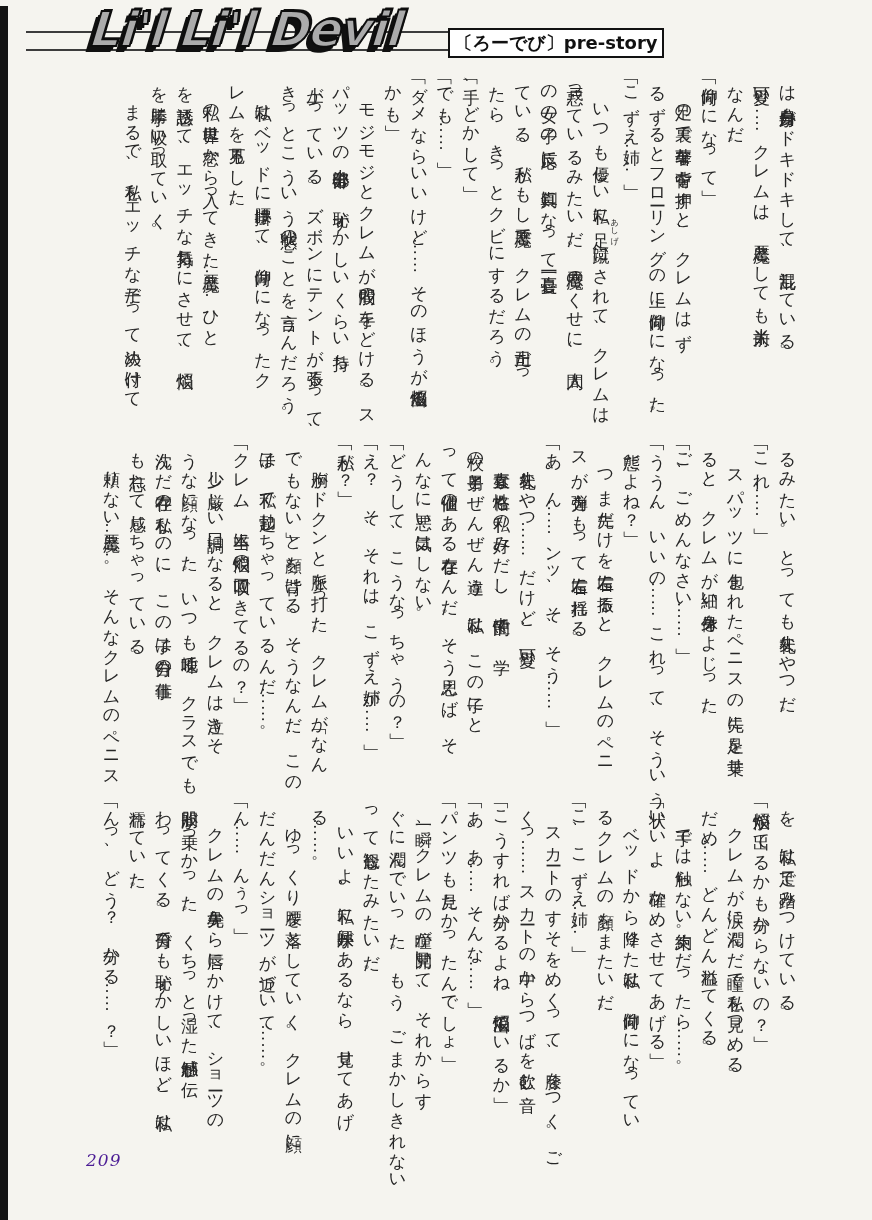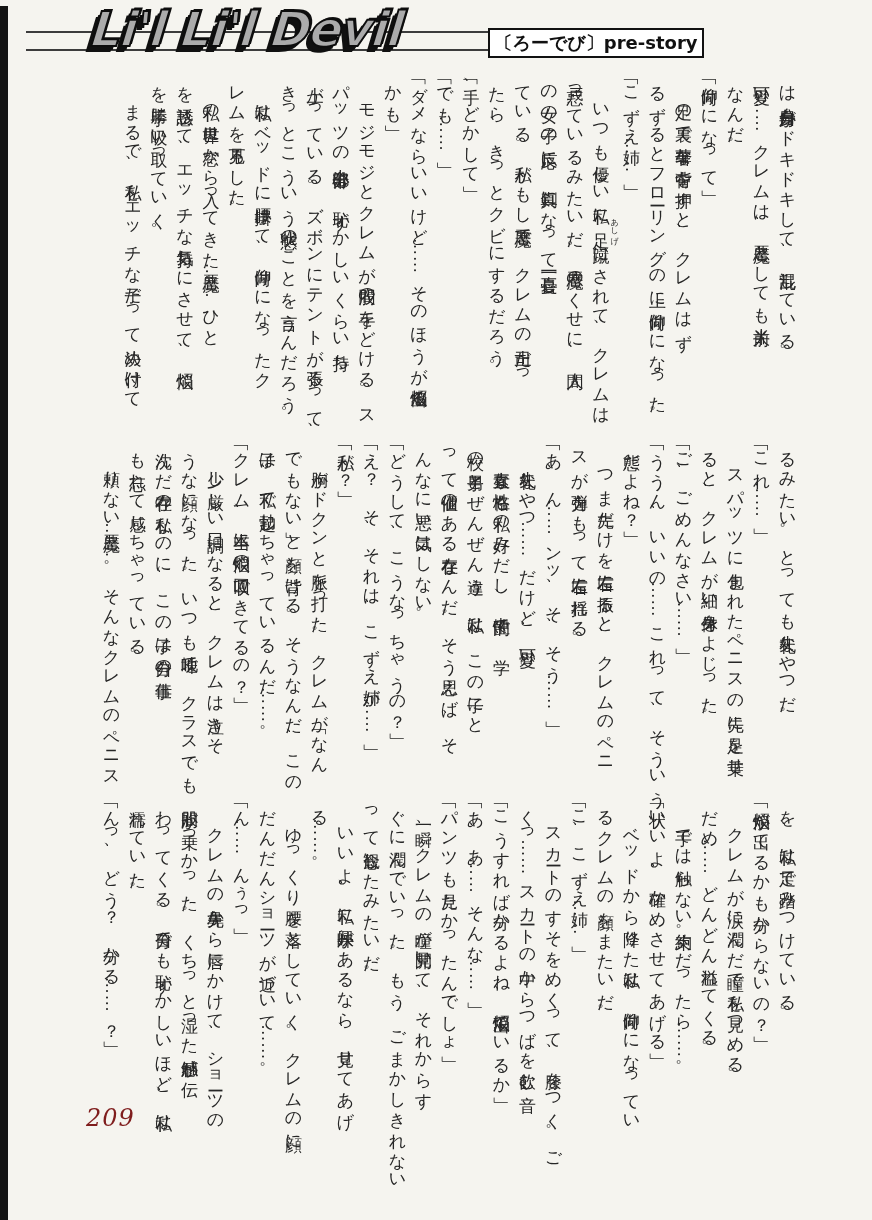--- a/index.html
+++ b/index.html
@@ -39,21 +39,21 @@
     color:var(--logo-fill,#ababab);
     -webkit-text-stroke:2px var(--logo-outline,#0d0d0d);
     text-shadow:-3px 4px 0 #101010,-5px 6px 0 #101010,2px -2px 0 #101010;
     transform:skewX(-6deg);
     white-space:nowrap;
   }
   .subtitle-box{
     position:absolute;left:448px;top:28px;width:216px;height:30px;
     box-sizing:border-box;
     background:#ffffff;border:2px solid #111;
-    display:flex;align-items:center;justify-content:center;margin-left:40px;
+    display:flex;align-items:center;justify-content:center;
   }
   .subtitle-box span{
     font-family:"DejaVu Sans","Liberation Sans",sans-serif;
     font-weight:bold;font-size:18px;letter-spacing:0px;
     color:#111;white-space:nowrap;
   }
   
   .band{
     position:absolute;right:72px;height:356px;
     writing-mode:vertical-rl;
@@ -62,23 +62,23 @@
     font-size:17px;line-height:26px;
     letter-spacing:1px;
   }
   .band-0{top:74px;}
   .band-1{top:440px;}
   .band-2{top:798px;}
   .line{white-space:nowrap;}
   ruby rt{font-size:8px;letter-spacing:0;color:var(--text,#262626);}
   
   .page-number{
-    position:absolute;left:86px;top:1104px;
+    position:absolute;left:86px;top:1150px;
     font-family:"DejaVu Serif","Liberation Serif",serif;
-    font-style:italic;font-size:24px;color:#7f1d1d;
+    font-style:italic;font-size:17px;color:#4c1d95;
     letter-spacing:1px;
   }
 </style>
 </head>
 <body>
 
 <div class="page">
   <div class="scan-edge"></div>
 
   <header class="header">

